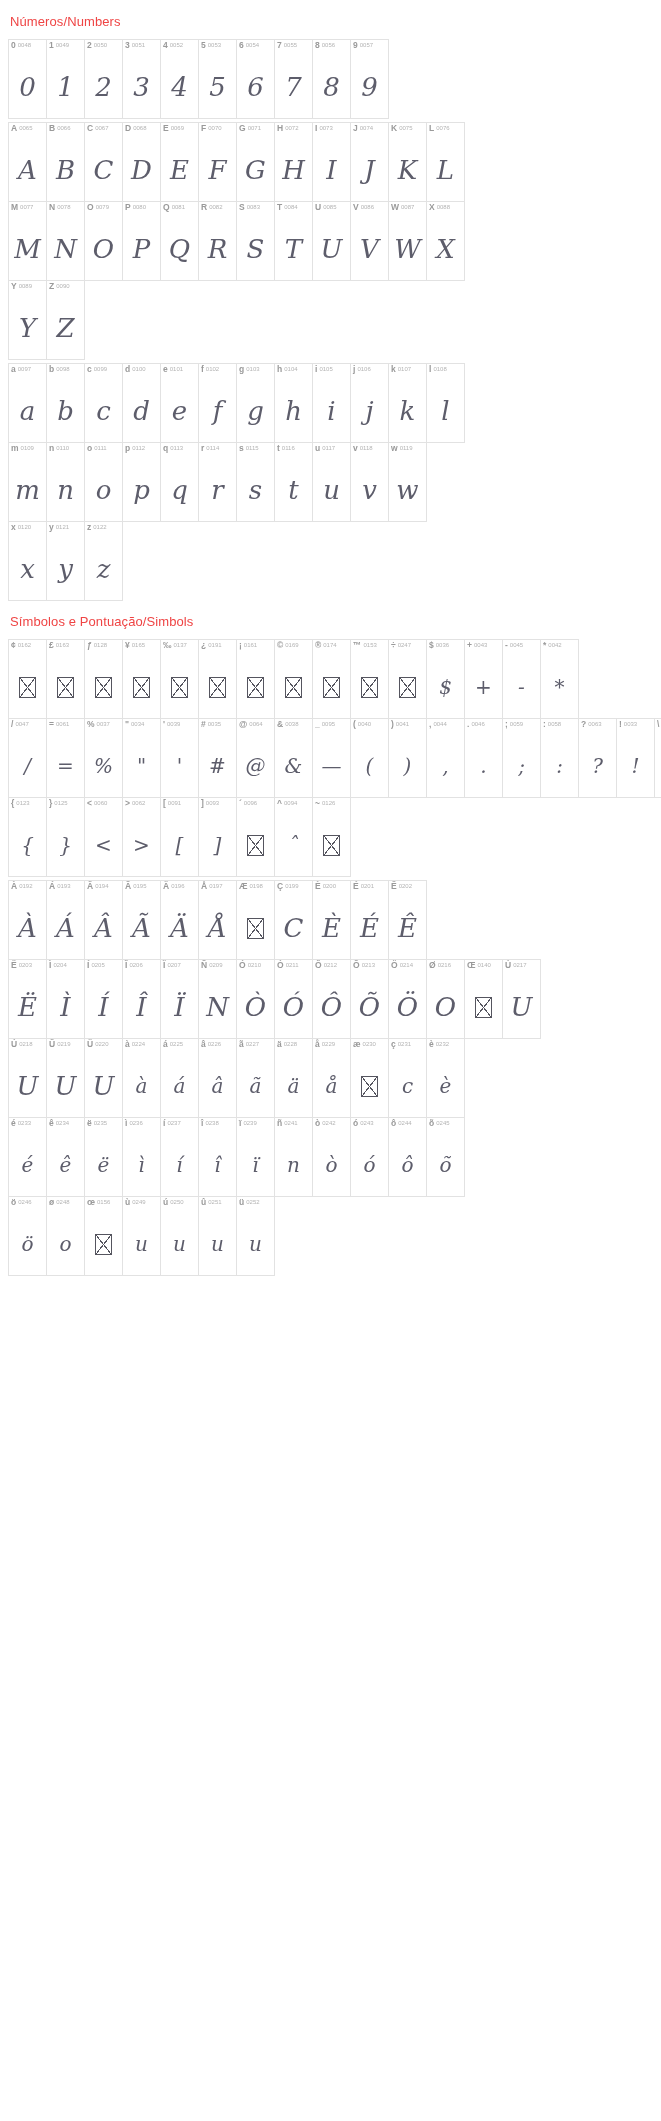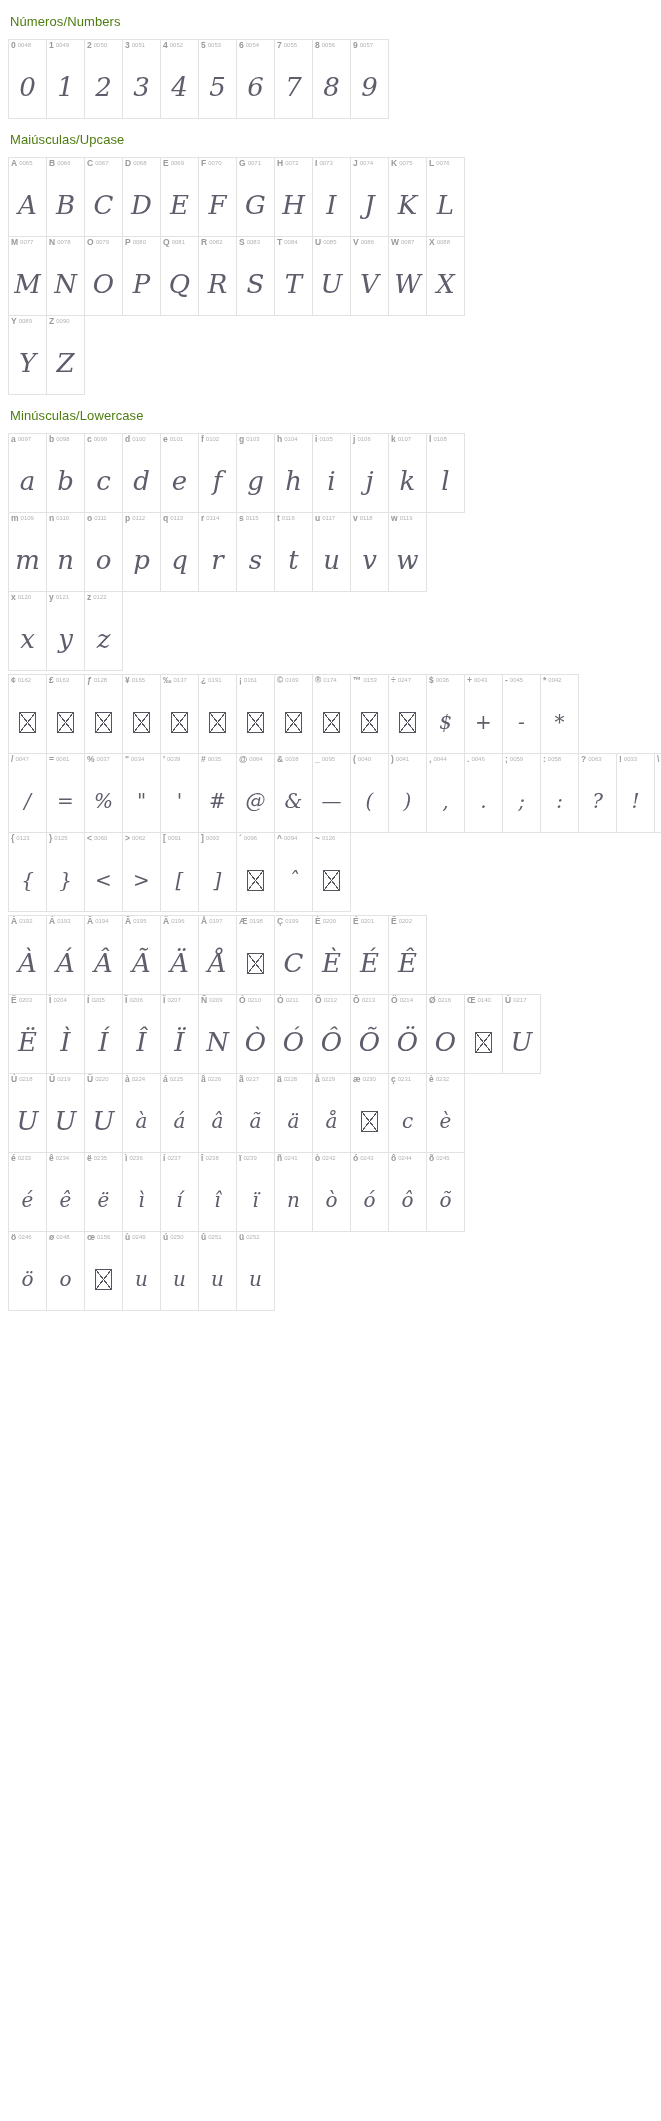--- a/index.html
+++ b/index.html
@@ -14,21 +14,21 @@
     position: relative;
   }
   .page {
     padding: 0 8px 20px 8px;
   }
   .section {
     margin: 0 0 4px 0;
   }
   .section-title {
     font-size: 13px;
-    color: #4d7c0f;
+    color: #ef4444;
     font-weight: 400;
     margin: 14px 0 10px 2px;
     letter-spacing: 0.1px;
   }
   .rows { }
   .row {
     display: flex;
     flex-wrap: nowrap;
     border-left: 1px solid #e2e2e2;
     border-top: 1px solid #e2e2e2;
@@ -172,21 +172,20 @@
               <div class="hdr">
                 <span class="ch">9</span>
                 <span class="code">0057</span>
               </div>
               <div class="glyph">9</div>
             </div>
           </div>
         </div>
       </div>
       <div class="section">
-        <div class="section-title">Maiúsculas/Upcase</div>
         <div class="rows">
           <div class="row">
             <div class="cell">
               <div class="hdr">
                 <span class="ch">A</span>
                 <span class="code">0065</span>
               </div>
               <div class="glyph">A</div>
             </div>
             <div class="cell">
@@ -365,21 +364,20 @@
               <div class="hdr">
                 <span class="ch">Z</span>
                 <span class="code">0090</span>
               </div>
               <div class="glyph">Z</div>
             </div>
           </div>
         </div>
       </div>
       <div class="section">
-        <div class="section-title">Minúsculas/Lowercase</div>
         <div class="rows">
           <div class="row">
             <div class="cell">
               <div class="hdr">
                 <span class="ch">a</span>
                 <span class="code">0097</span>
               </div>
               <div class="glyph">a</div>
             </div>
             <div class="cell">
@@ -558,20 +556,21 @@
               <div class="hdr">
                 <span class="ch">z</span>
                 <span class="code">0122</span>
               </div>
               <div class="glyph">z</div>
             </div>
           </div>
         </div>
       </div>
       <div class="section">
+        <div class="section-title">Símbolos e Pontuação/Simbols</div>
         <div class="rows">
           <div class="row">
             <div class="cell">
               <div class="hdr">
                 <span class="ch">¢</span>
                 <span class="code">0162</span>
               </div>
               <div class="glyph">
                 <span class="notdef"></span>
               </div>

